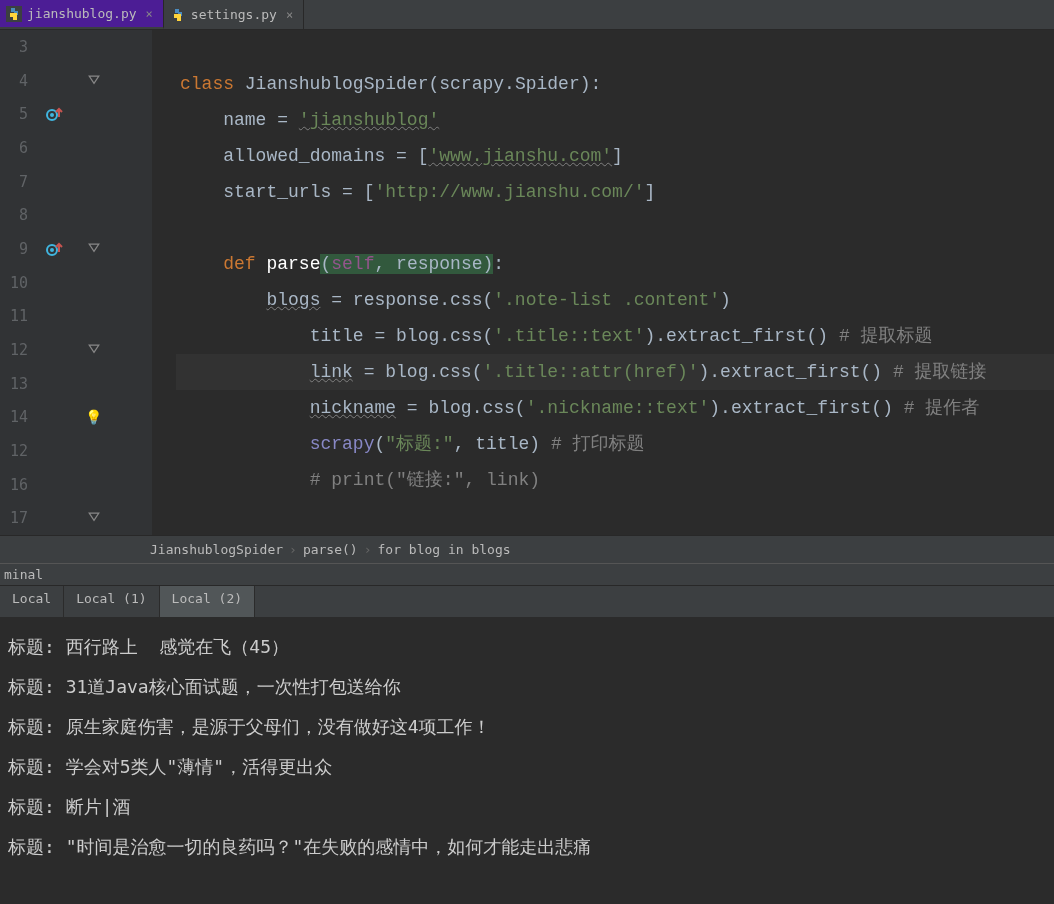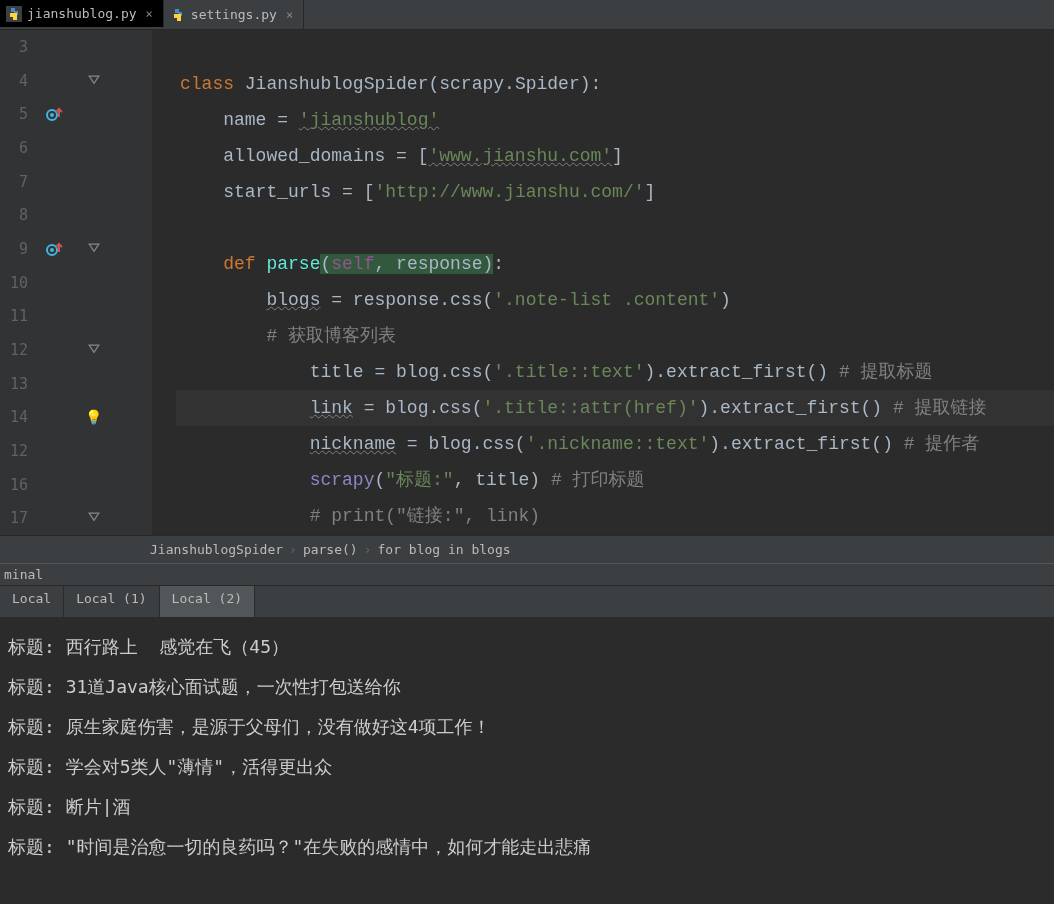--- a/index.html
+++ b/index.html
@@ -22,21 +22,21 @@
   align-items: center;
   padding: 0 6px;
   height: 100%;
   font-size: 13px;
   color: #bbbbbb;
   border-right: 1px solid #282828;
   cursor: pointer;
   gap: 5px;
 }
 .tab.active {
-  background: #000000;
+  background: #4c1d95;
   border-bottom: 2px solid #3c3f41;
 }
 .file-icon {
   width: 16px;
   height: 16px;
 }
 .close-x {
   color: #888;
   font-size: 12px;
   padding: 0 4px;
@@ -96,21 +96,21 @@
   margin-left: 24px;
 }
 .code-line.highlight {
   background: #323232;
 }
 .kw { color: #cc7832; }
 .str { color: #6a8759; }
 .cmt { color: #808080; }
 .self { color: #94558d; }
 .param { color: #a9b7c6; }
-.fn { color: #5eead4; }
+.fn { color: #ffffff; }
 .txt { color: #a9b7c6; }
 .builtin { color: #8888c6; }
 .underline { text-decoration: underline wavy #808080; text-decoration-thickness: 1px; }
 .sel-highlight { background: #32593d; }
 .breadcrumb {
   height: 28px;
   background: #3c3f41;
   border-top: 1px solid #282828;
   display: flex;
   align-items: center;
@@ -318,21 +318,20 @@
   </div>
   <div class="code-area">
     <div class="code-line"></div>
     <div class="code-line"><span class="kw">class </span><span class="txt">JianshublogSpider</span><span class="txt">(scrapy</span><span class="txt">.</span><span class="txt">Spider</span><span class="txt">):</span></div>
     <div class="code-line">    <span class="txt">name </span><span class="txt">= </span><span class="str underline">'jianshublog'</span></div>
     <div class="code-line">    <span class="txt">allowed_domains </span><span class="txt">= [</span><span class="str underline">'www.jianshu.com'</span><span class="txt">]</span></div>
     <div class="code-line">    <span class="txt">start_urls </span><span class="txt">= [</span><span class="str">'http://www.jianshu.com/'</span><span class="txt">]</span></div>
     <div class="code-line"></div>
     <div class="code-line">    <span class="kw">def </span><span class="fn">parse</span><span class="sel-highlight"><span class="txt">(</span><span class="self">self</span><span class="txt">, </span><span class="param">response</span><span class="txt">)</span></span><span class="txt">:</span></div>
     <div class="code-line">        <span class="txt underline">blogs</span><span class="txt"> = response.css(</span><span class="str">'.note-list .content'</span><span class="txt">)</span></div>
-    <div class="code-line">        <span class="cmt"># 获取博客列表</span></div>
     <div class="code-line">            <span class="txt">title</span><span class="txt"> = blog.css(</span><span class="str">'.title::text'</span><span class="txt">).extract_first() </span><span class="cmt"># 提取标题</span></div>
     <div class="code-line highlight">            <span class="txt underline">link</span><span class="txt"> = blog.css(</span><span class="str">'.title::attr(href)'</span><span class="txt">).extract_first() </span><span class="cmt"># 提取链接</span></div>
     <div class="code-line">            <span class="txt underline">nickname</span><span class="txt"> = blog.css(</span><span class="str">'.nickname::text'</span><span class="txt">).extract_first() </span><span class="cmt"># 提作者</span></div>
     <div class="code-line">            <span class="builtin">scrapy</span><span class="txt">(</span><span class="str">"标题:"</span><span class="txt">, </span><span class="txt">title) </span><span class="cmt"># 打印标题</span></div>
     <div class="code-line">            <span class="cmt"># print("链接:", link)</span></div>
   </div>
 </div>
 
 <div class="breadcrumb">
   <span>JianshublogSpider</span>

